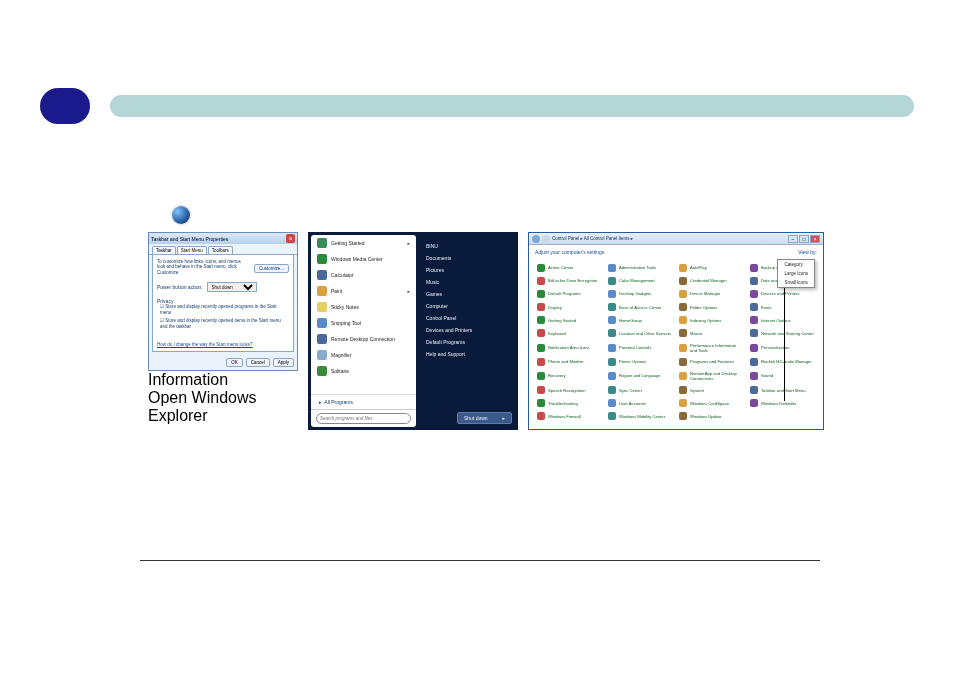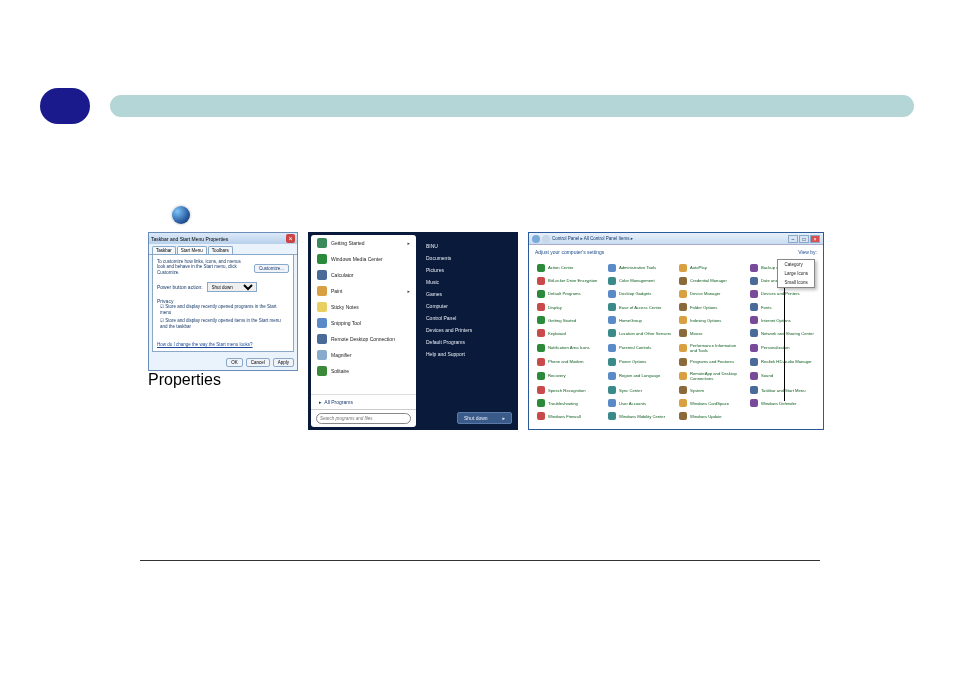--- a/index.html
+++ b/index.html
@@ -344,21 +344,22 @@
         </div>
         <span class="link">How do I change the way the Start menu looks?</span>
       </div>
       <div class="dlgbtns">
         <span class="btn">OK</span>
         <span class="btn">Cancel</span>
         <span class="btn">Apply</span>
       </div>
     </div>
     <div class="context-menu" style="width:132px;margin-top:0;border-top:none;">
-      <div>Properties</div>
+      <div>Information</div>
+      <div>Open Windows Explorer</div>
     </div>
     <div class="taskbar-bottom" style="width:150px;"></div>
   </div>
 
   <div class="fig2">
     <div class="left-pane">
       <div id="sm-left-items">
           <div class="item">
             <span class="ico" style="background: rgb(58, 138, 90);"></span>
             <span>Getting Started</span>

